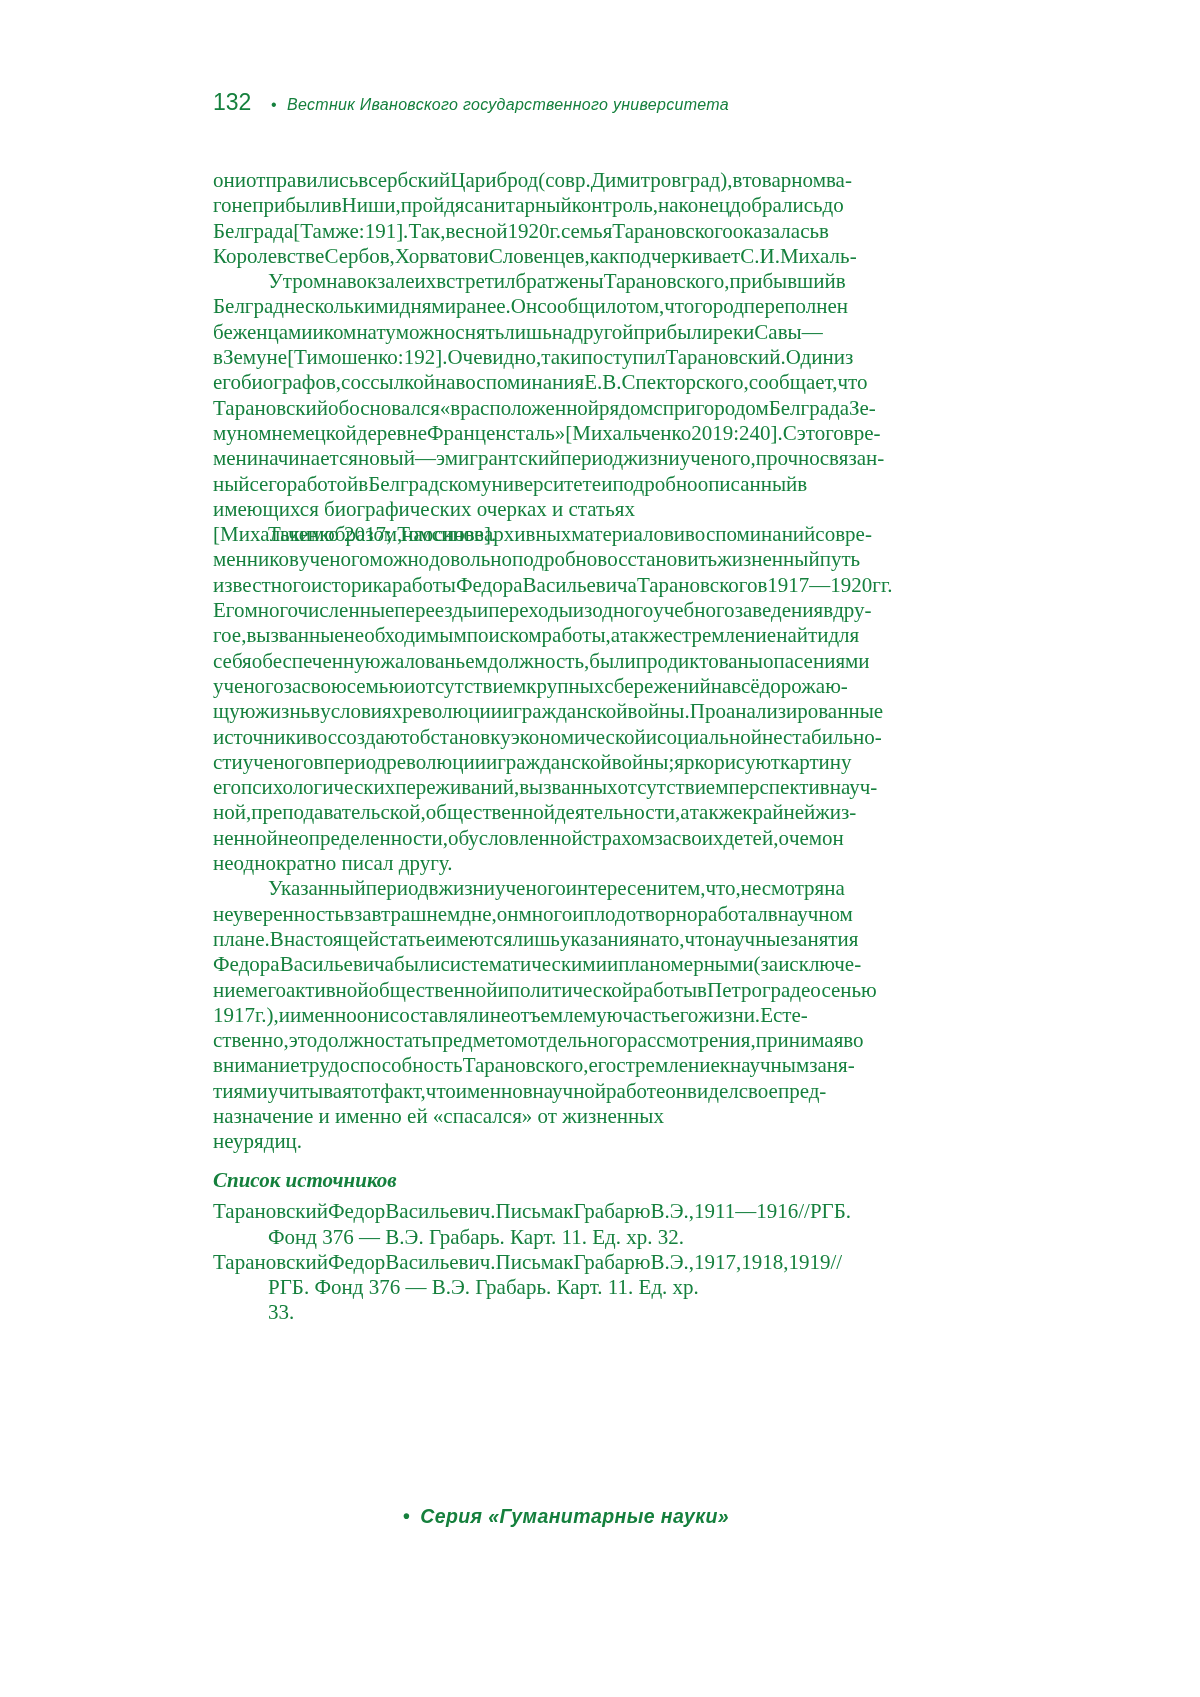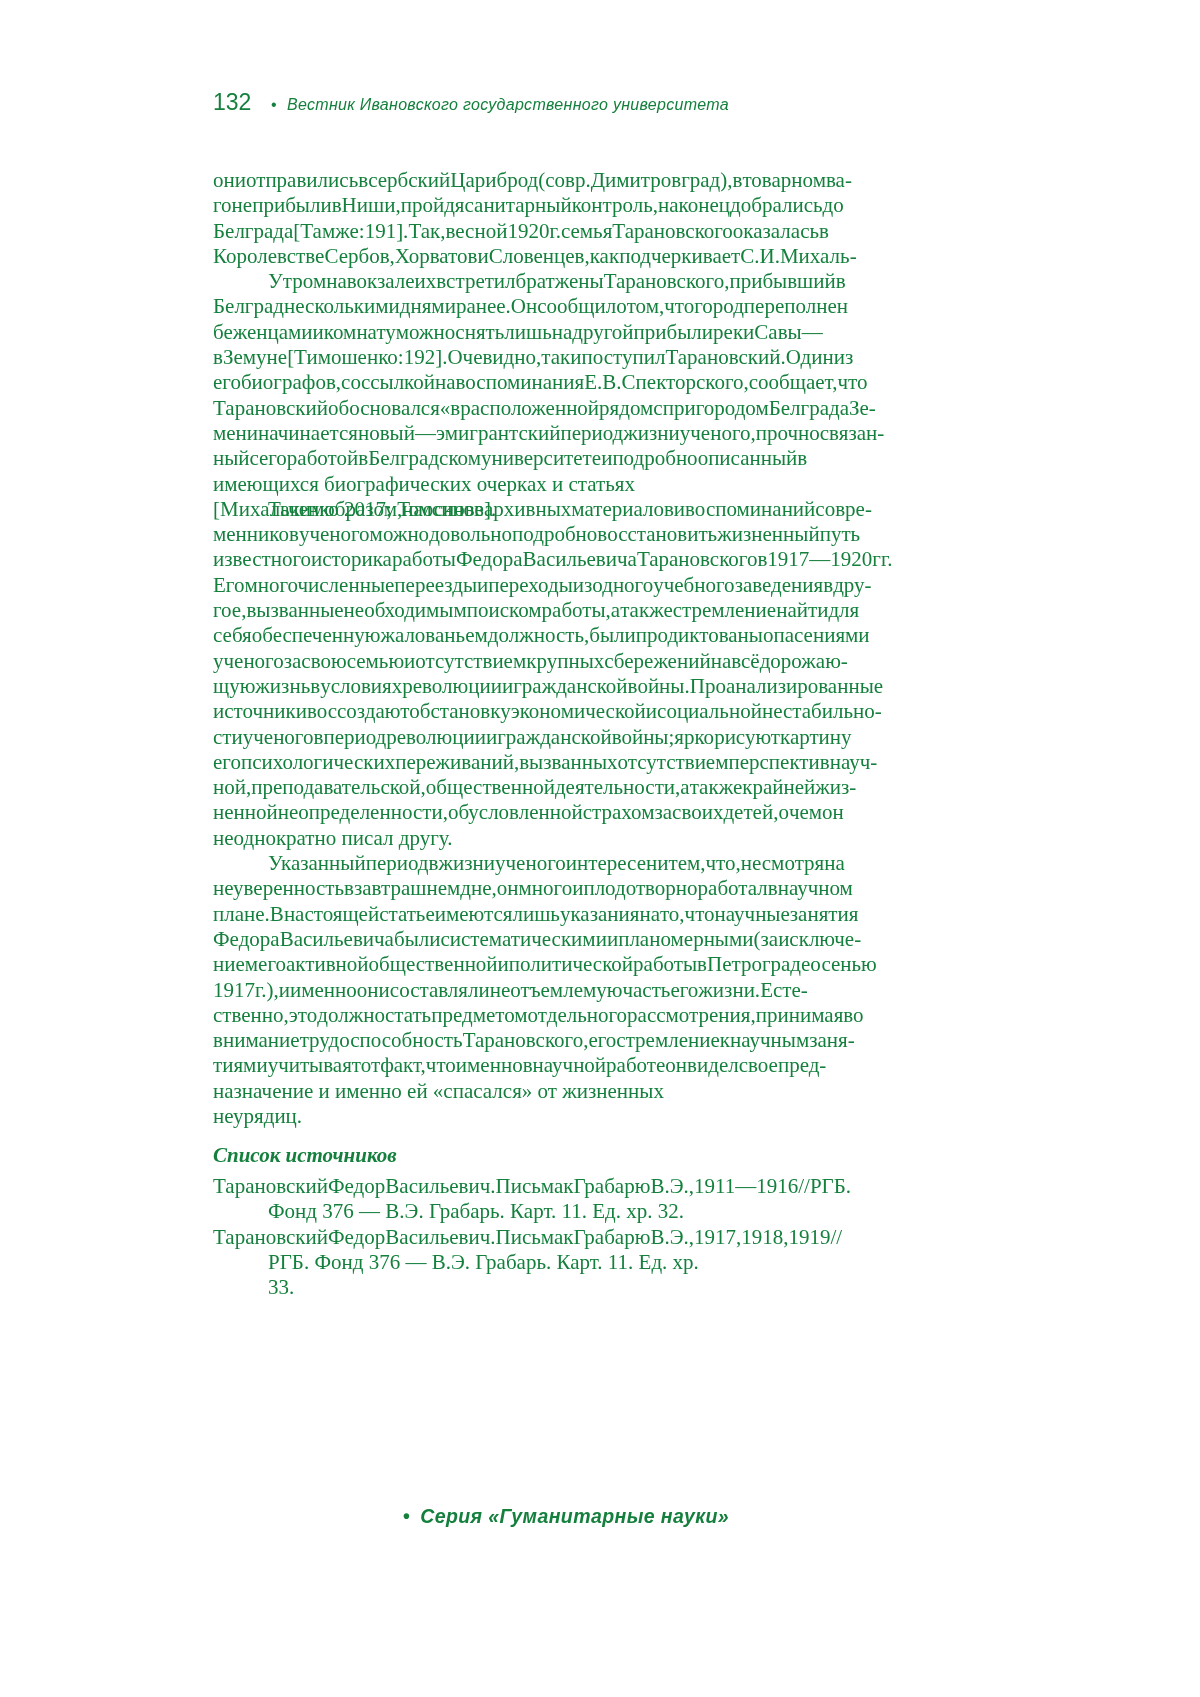--- a/index.html
+++ b/index.html
@@ -225,20 +225,32 @@
           <span class="w">обосновался</span>
           <span class="w">«в</span>
           <span class="w">расположенной</span>
           <span class="w">рядом</span>
           <span class="w">с</span>
           <span class="w">пригородом</span>
           <span class="w">Белграда</span>
           <span class="w">Зе-</span>
         </div>
         <div class="line">
+          <span class="w">муном</span>
+          <span class="w">немецкой</span>
+          <span class="w">деревне</span>
+          <span class="w">Франценсталь»</span>
+          <span class="w">[Михальченко</span>
+          <span class="w">2019:</span>
+          <span class="w">240].</span>
+          <span class="w">С</span>
+          <span class="w">этого</span>
+          <span class="w">вре-</span>
+        </div>
+        <div class="line">
           <span class="w">мени</span>
           <span class="w">начинается</span>
           <span class="w">новый</span>
           <span class="w">—</span>
           <span class="w">эмигрантский</span>
           <span class="w">период</span>
           <span class="w">жизни</span>
           <span class="w">ученого,</span>
           <span class="w">прочно</span>
           <span class="w">связан-</span>

